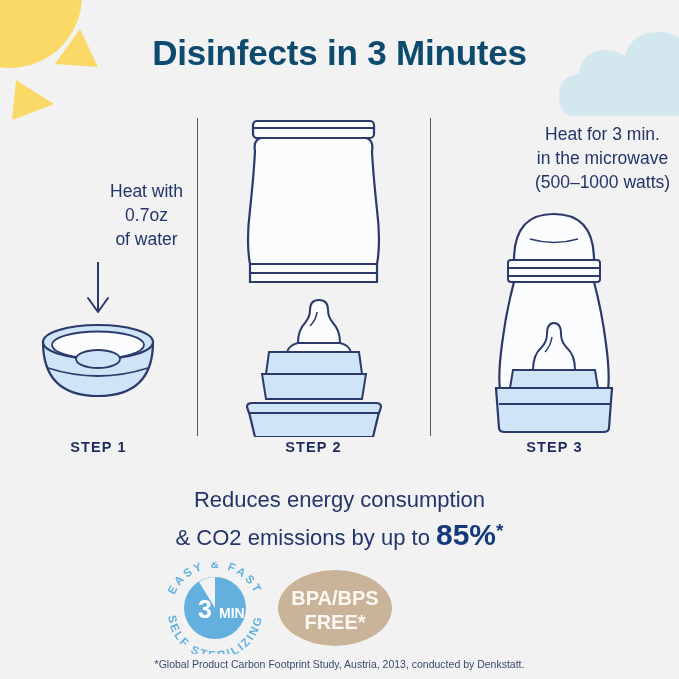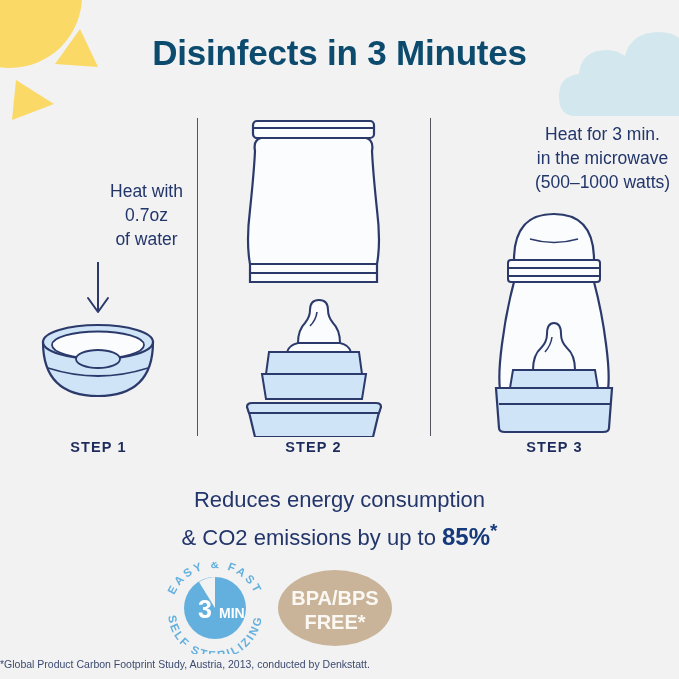--- a/index.html
+++ b/index.html
@@ -116,21 +116,21 @@
     position: absolute;
     left: 0;
     top: 484px;
     width: 679px;
     text-align: center;
     font-size: 22px;
     line-height: 31px;
     color: #23366b;
   }
   .claim .pct {
-    font-size: 24px;
+    font-size: 30px;
     font-weight: bold;
     color: #153a7b;
   }
   .claim .pct-star {
     font-size: 19px;
     font-weight: bold;
     color: #153a7b;
     vertical-align: super;
   }
 
@@ -149,20 +149,21 @@
   }
   #badge-3min   { left: 155px; width: 120px; }
   #badge-bpa    { left: 275px; width: 120px; text-align: right; }
   #badge-easy   { left: 425px; width: 160px; }
 
   .footnote {
     position: absolute;
     left: 0;
     top: 658px;
     width: 679px;
+    text-align: center;
     font-size: 10.5px;
     color: #3c4a70;
   }
 </style>
 </head>
 <body>
 
 <div id="infographic">
 
   <div class="sun-wrap">

